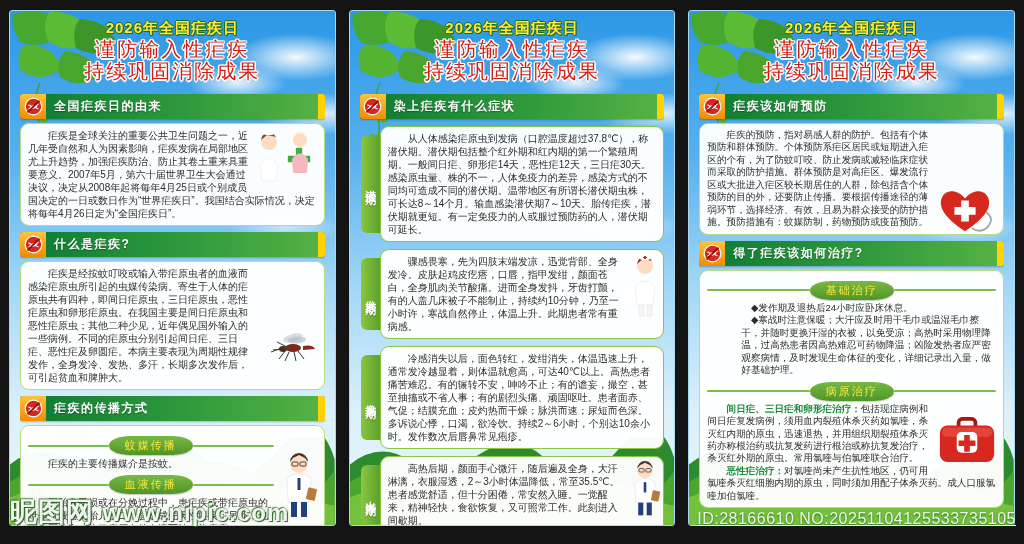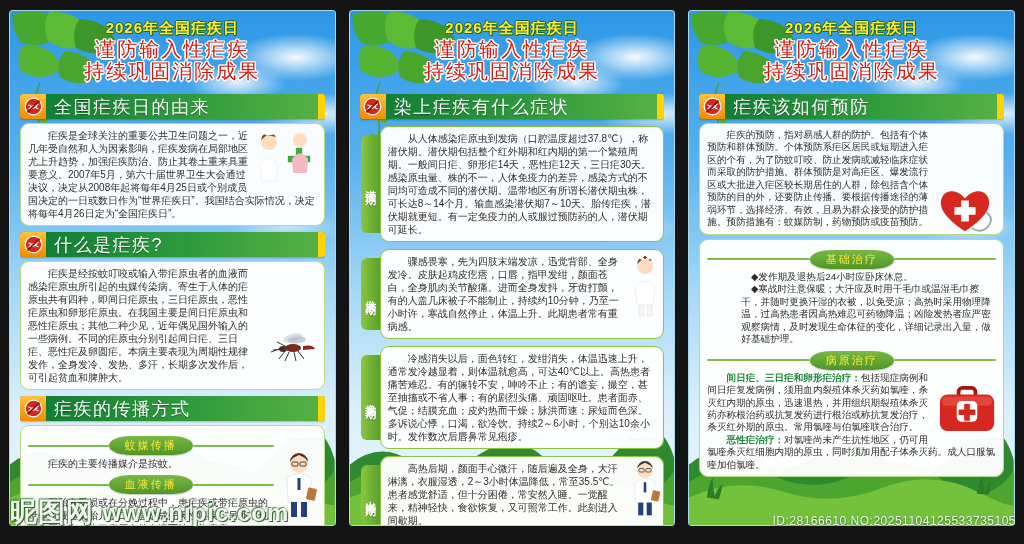--- a/index.html
+++ b/index.html
@@ -44,21 +44,21 @@
   .sec-bar {
     position:relative; display:flex; align-items:center; height:25px;
     background:linear-gradient(90deg,#0d7a34 0%,#2f9a3c 55%,#57b244 100%);
     border-radius:3px; margin-top:6px; box-shadow:0 1px 2px rgba(0,0,0,.25);
   }
   .sec-icon-box {
     width:26px; height:25px; flex:0 0 26px; display:flex; align-items:center; justify-content:center;
     background:linear-gradient(180deg,#ffc23c,#f08c00); border-radius:3px 0 0 3px;
   }
   .sec-title {
-    color:#fff; font-weight:normal; font-size:18px; letter-spacing:1.5px; margin-left:8px;
+    color:#fff; font-weight:bold; font-size:12px; letter-spacing:1.5px; margin-left:8px;
     text-shadow:0 1px 1px rgba(0,0,0,.35);
   }
   .sec-cap { position:absolute; right:0; top:0; bottom:0; width:7px; background:#ffd200; border-radius:0 3px 3px 0; }
 
   
   .box {
     position:relative; background:rgba(255,255,255,.97);
     border:1.5px solid #b8dd85; border-radius:9px;
     padding:5px 7px; margin-top:4px;
   }
@@ -96,22 +96,23 @@
   
   .watermark {
     position:absolute; left:10px; bottom:14px; z-index:10;
     font-size:27px; font-weight:bold; letter-spacing:1px;
     color:rgba(255,255,255,.93);
     text-shadow:0 0 3px rgba(30,90,20,.8),1px 1px 0 rgba(40,100,30,.9),-1px -1px 0 rgba(40,100,30,.6);
   }
   .watermark .wm-url { font-size:24px; }
   .id-text {
     position:absolute; right:8px; bottom:16px; z-index:10;
-    font-size:12px; color:#f0f7ee; letter-spacing:.5px;
+    font-size:16px; color:#f0f7ee; letter-spacing:.5px;
     text-shadow:0 1px 2px rgba(0,60,0,.7);
+    text-decoration:underline;
   }
 </style>
 </head>
 <body>
 
 <div class="stage">
 
   <div class="panel panel-1">
     <svg class="leaves" width="115" height="175" viewBox="0 0 115 175">
       <path d="M3 3 Q35 -6 56 14 Q42 40 12 32 Q0 18 3 3Z" fill="#46a82e"></path>
@@ -396,20 +397,37 @@
         </div>
         <div class="box">
           <svg class="illus-right" width="62" height="50" viewBox="0 0 64 52" style="margin-top:56px;">
             <path d="M32 48C10 34 4 22 8 13 12 4 24 4 32 14 40 4 52 4 56 13c4 9-2 21-24 35z" fill="#d6281e"></path>
             <path d="M28 16h8v7h7v8h-7v7h-8v-7h-7v-8h7z" fill="#fff"></path>
             <path d="M54 28q9 7 2 15t-17 2" fill="none" stroke="#9aabb5" stroke-width="2"></path>
           </svg>
           <p class="body-text">疟疾的预防，指对易感人群的防护。包括有个体预防和群体预防。个体预防系疟区居民或短期进入疟区的个有，为了防蚊叮咬、防止发病或减轻临床症状而采取的防护措施。群体预防是对高疟区、爆发流行区或大批进入疟区较长期居住的人群，除包括含个体预防的目的外，还要防止传播。要根据传播途径的薄弱环节，选择经济、有效，且易为群众接受的防护措施。预防措施有：蚊媒防制，药物预防或疫苗预防。</p>
         </div>
 
+        <div class="sec-bar">
+          <div class="sec-icon-box">
+            <svg viewBox="0 0 24 24" width="19" height="19">
+              <circle cx="12" cy="12" r="10.5" fill="#d6281e" stroke="#fff" stroke-width="1.6"></circle>
+              <g stroke="#fff" stroke-width="1.3" stroke-linecap="round">
+                  <line x1="6" y1="10" x2="10" y2="12"></line>
+                  <line x1="6" y1="15" x2="10" y2="13.5"></line>
+                  <line x1="18" y1="9" x2="14" y2="12"></line>
+                  <line x1="18" y1="15" x2="14" y2="13"></line>
+                </g>
+              <ellipse cx="12" cy="12.5" rx="5" ry="2.2" fill="#fff" transform="rotate(-18 12 12.5)"></ellipse>
+              <line x1="4.5" y1="19.5" x2="19.5" y2="4.5" stroke="#8f120c" stroke-width="2.4"></line>
+            </svg>
+          </div>
+          <div class="sec-title">得了疟疾该如何治疗?</div>
+          <div class="sec-cap"></div>
+        </div>
         <div class="box">
           <div class="badge-row">
             <div class="badge-line"></div>
             <div class="badge">基础治疗</div>
             <div class="badge-line"></div>
           </div>
           <p class="body-text bullet-text">◆发作期及退热后24小时应卧床休息。</p>
           <p class="body-text bullet-text">◆寒战时注意保暖；大汗应及时用干毛巾或温湿毛巾擦干，并随时更换汗湿的衣被，以免受凉；高热时采用物理降温，过高热患者因高热难忍可药物降温；凶险发热者应严密观察病情，及时发现生命体征的变化，详细记录出入量，做好基础护理。</p>
           <div class="badge-row">
             <div class="badge-line"></div>

